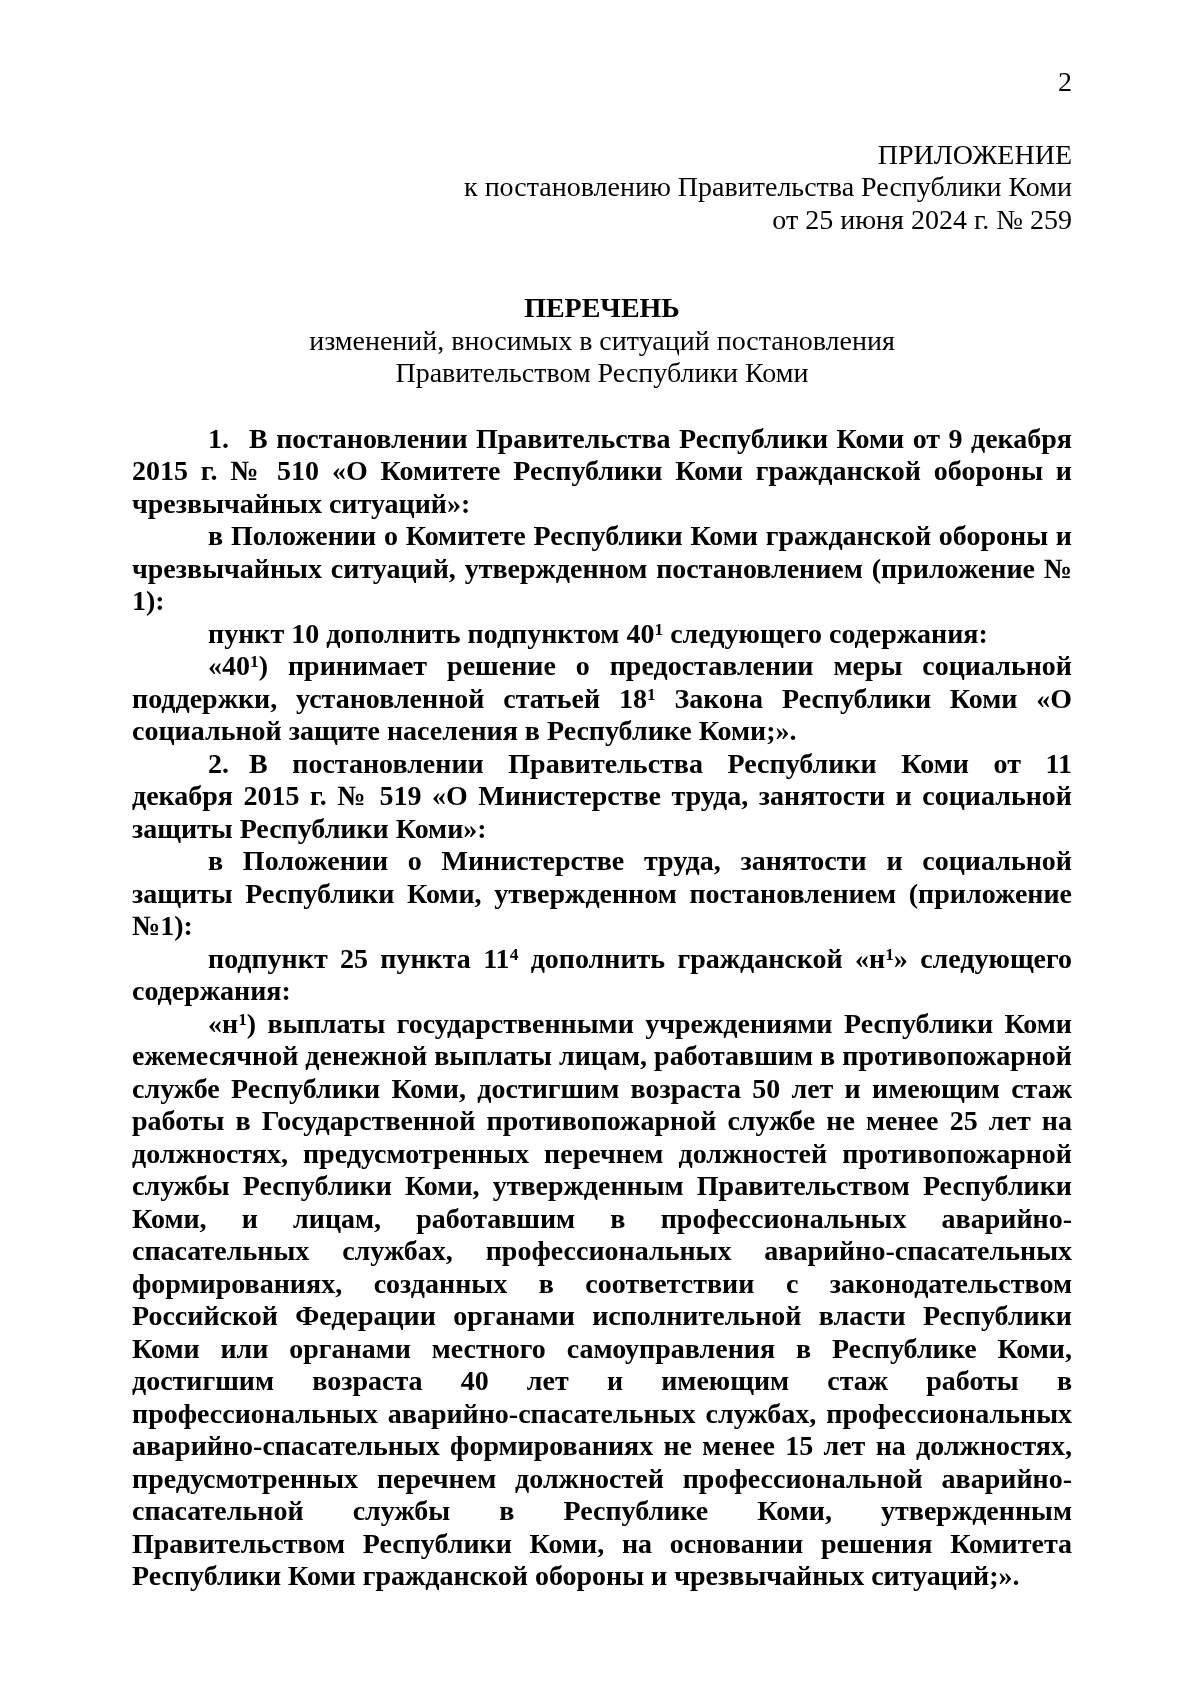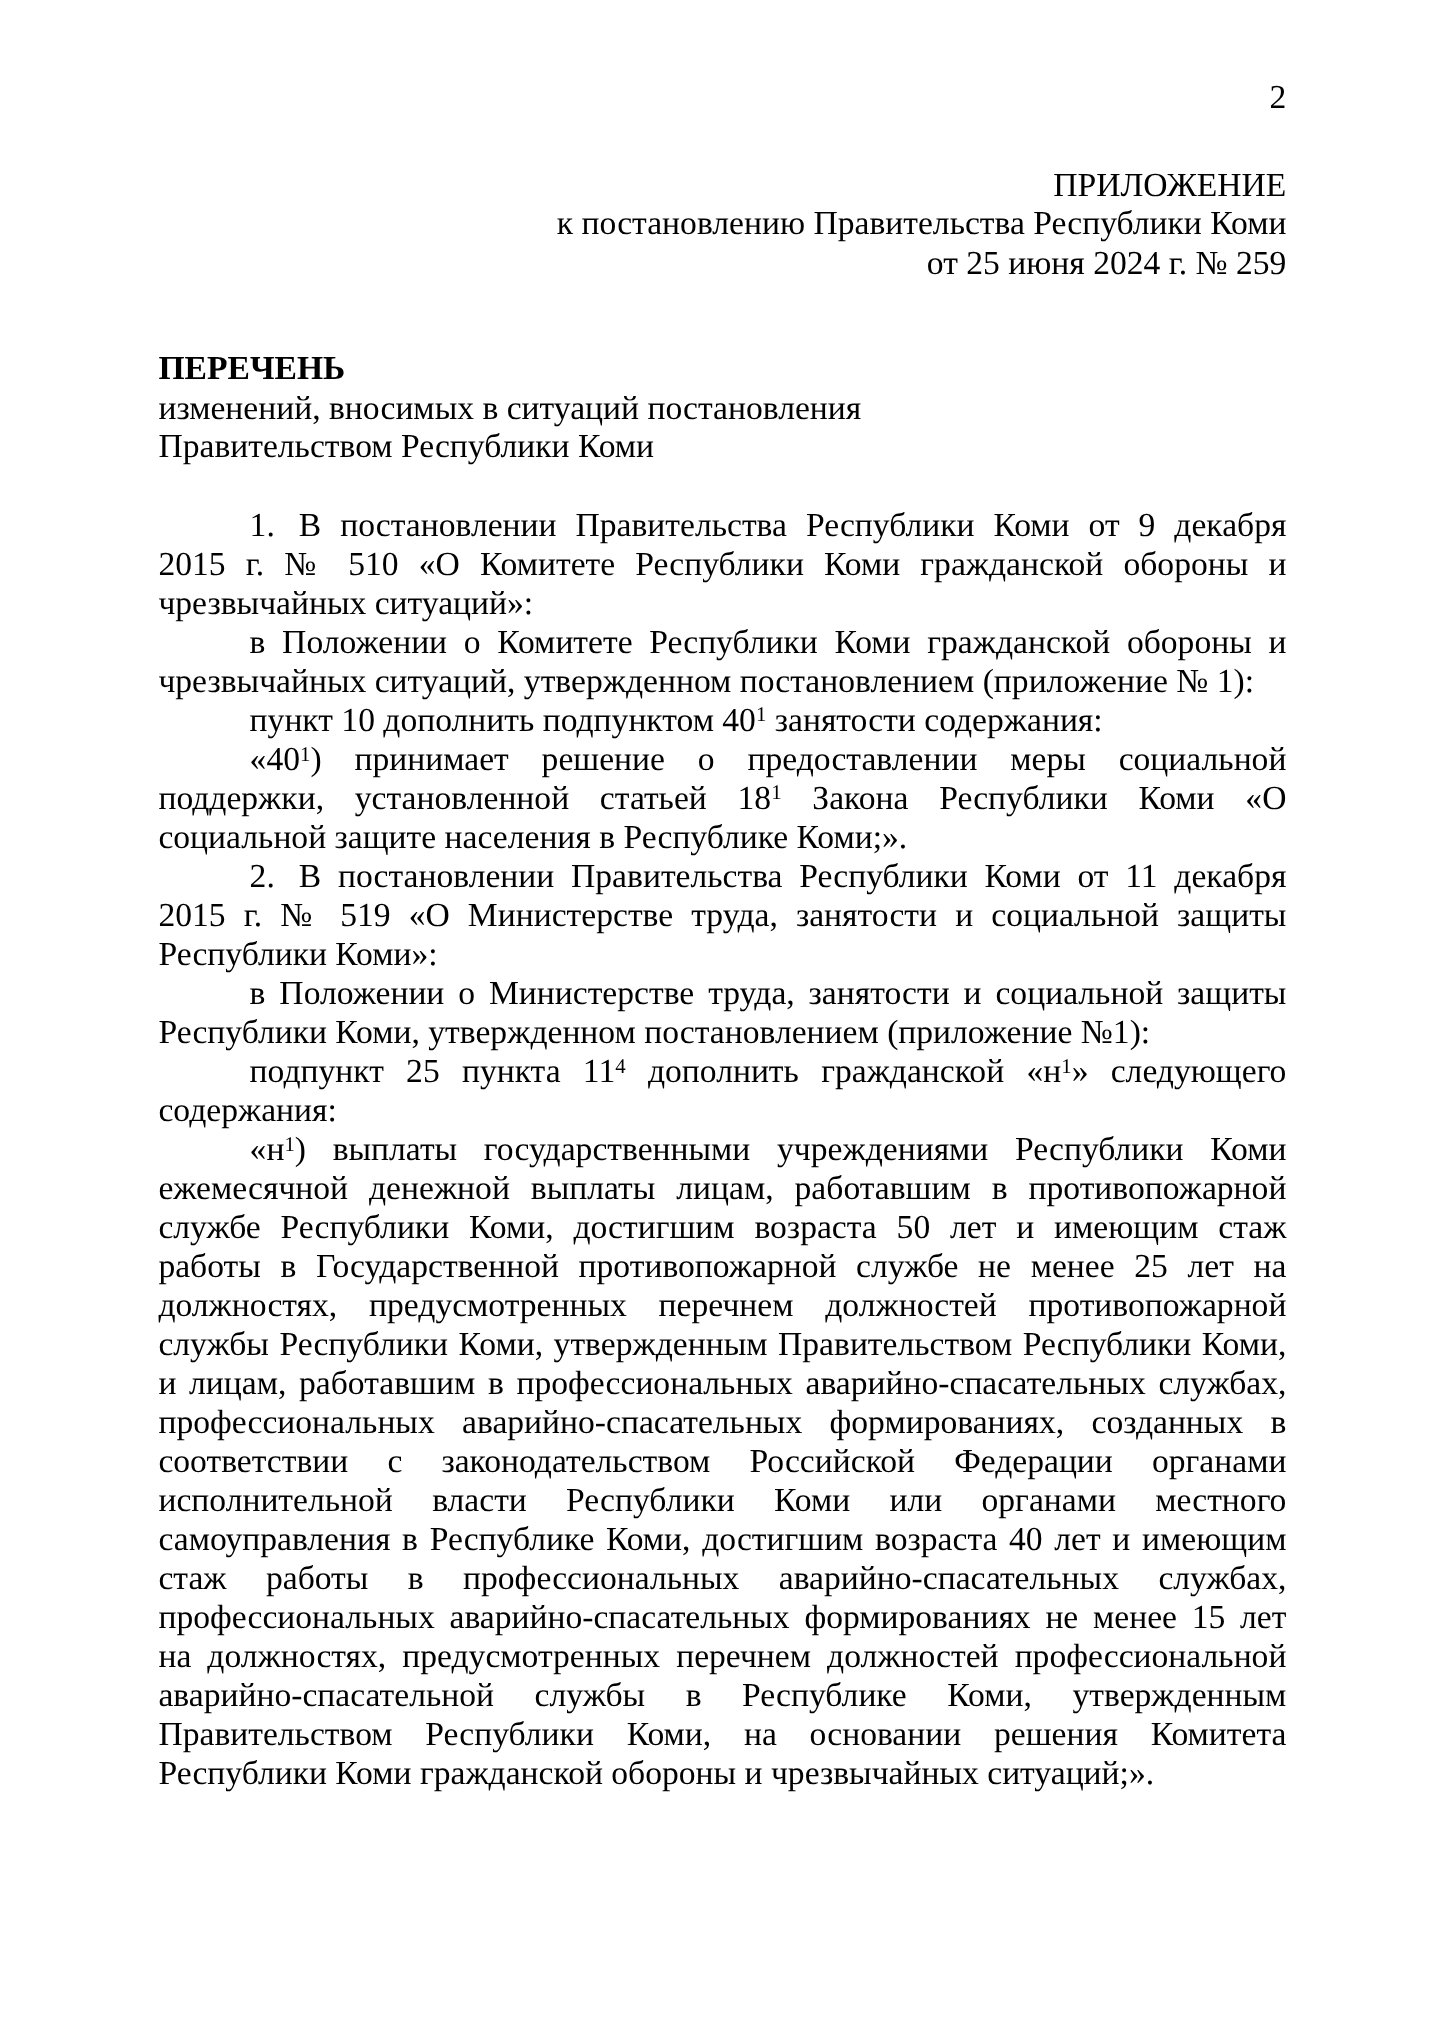--- a/index.html
+++ b/index.html
@@ -16,26 +16,27 @@
     color: #000000;
     font-family: "Liberation Serif", "DejaVu Serif", serif;
     font-size: 28px;
     line-height: 32.5px;
     padding: 66px 128px 0 132px;
     overflow: hidden;
   }
   p { margin: 0; }
   .page-number { text-align: right; }
   .header-block { margin-top: 40px; text-align: right; font-family: Liberation Serif, serif; }
-  .title-block  { margin-top: 56px; }
+  .title-block  { margin-top: 56px; text-align: center; }
   .title-main   { font-weight: bold; }
   .body-block   { margin-top: 33px; }
   .para {
     text-align: justify;
     text-indent: 76px;
+    font-weight: bold;
   }
   sup.sup {
     font-size: 62%;
     line-height: 0;
     position: relative;
     top: -0.45em;
     vertical-align: baseline;
   }
   .tab-gap {
     display: inline-block;
@@ -57,21 +58,21 @@
 
   <div class="title-block">
     <p class="title-main">ПЕРЕЧЕНЬ</p>
     <p>изменений, вносимых в ситуаций постановления</p>
     <p>Правительством Республики Коми</p>
   </div>
 
   <div class="body-block">
     <p class="para"><span>1.</span><span class="tab-gap" style="width: 20px;"></span><span>В постановлении Правительства Республики Коми от 9 декабря 2015 г. № 510 «О Комитете Республики Коми гражданской обороны и чрезвычайных ситуаций»:</span></p>
     <p class="para"><span>в Положении о Комитете Республики Коми гражданской обороны и чрезвычайных ситуаций, утвержденном постановлением (приложение № 1):</span></p>
-    <p class="para"><span>пункт 10 дополнить подпунктом 40</span><sup class="sup">1</sup><span> занятости содержания:</span></p>
+    <p class="para"><span>пункт 10 дополнить подпунктом 40</span><sup class="sup">1</sup><span> следующего содержания:</span></p>
     <p class="para"><span>«40</span><sup class="sup">1</sup><span>) принимает решение о предоставлении меры социальной поддержки, установленной статьей 18</span><sup class="sup">1</sup><span> Закона Республики Коми «О социальной защите населения в Республике Коми;».</span></p>
     <p class="para"><span>2.</span><span class="tab-gap" style="width: 20px;"></span><span>В постановлении Правительства Республики Коми от 11 декабря 2015 г. № 519 «О Министерстве труда, занятости и социальной защиты Республики Коми»:</span></p>
     <p class="para"><span>в Положении о Министерстве труда, занятости и социальной защиты Республики Коми, утвержденном постановлением (приложение №1):</span></p>
     <p class="para"><span>подпункт 25 пункта 11</span><sup class="sup">4</sup><span> дополнить гражданской «н</span><sup class="sup">1</sup><span>» следующего содержания:</span></p>
     <p class="para"><span>«н</span><sup class="sup">1</sup><span>) выплаты государственными учреждениями Республики Коми ежемесячной денежной выплаты лицам, работавшим в противопожарной службе Республики Коми, достигшим возраста 50 лет и имеющим стаж работы в Государственной противопожарной службе не менее 25 лет на должностях, предусмотренных перечнем должностей противопожарной службы Республики Коми, утвержденным Правительством Республики Коми, и лицам, работавшим в профессиональных аварийно-спасательных службах, профессиональных аварийно-спасательных формированиях, созданных в соответствии с законодательством Российской Федерации органами исполнительной власти Республики Коми или органами местного самоуправления в Республике Коми, достигшим возраста 40 лет и имеющим стаж работы в профессиональных аварийно-спасательных службах, профессиональных аварийно-спасательных формированиях не менее 15 лет на должностях, предусмотренных перечнем должностей профессиональной аварийно-спасательной службы в Республике Коми, утвержденным Правительством Республики Коми, на основании решения Комитета Республики Коми гражданской обороны и чрезвычайных ситуаций;».</span></p>
   </div>
 
 </div>
 
 </body></html>

